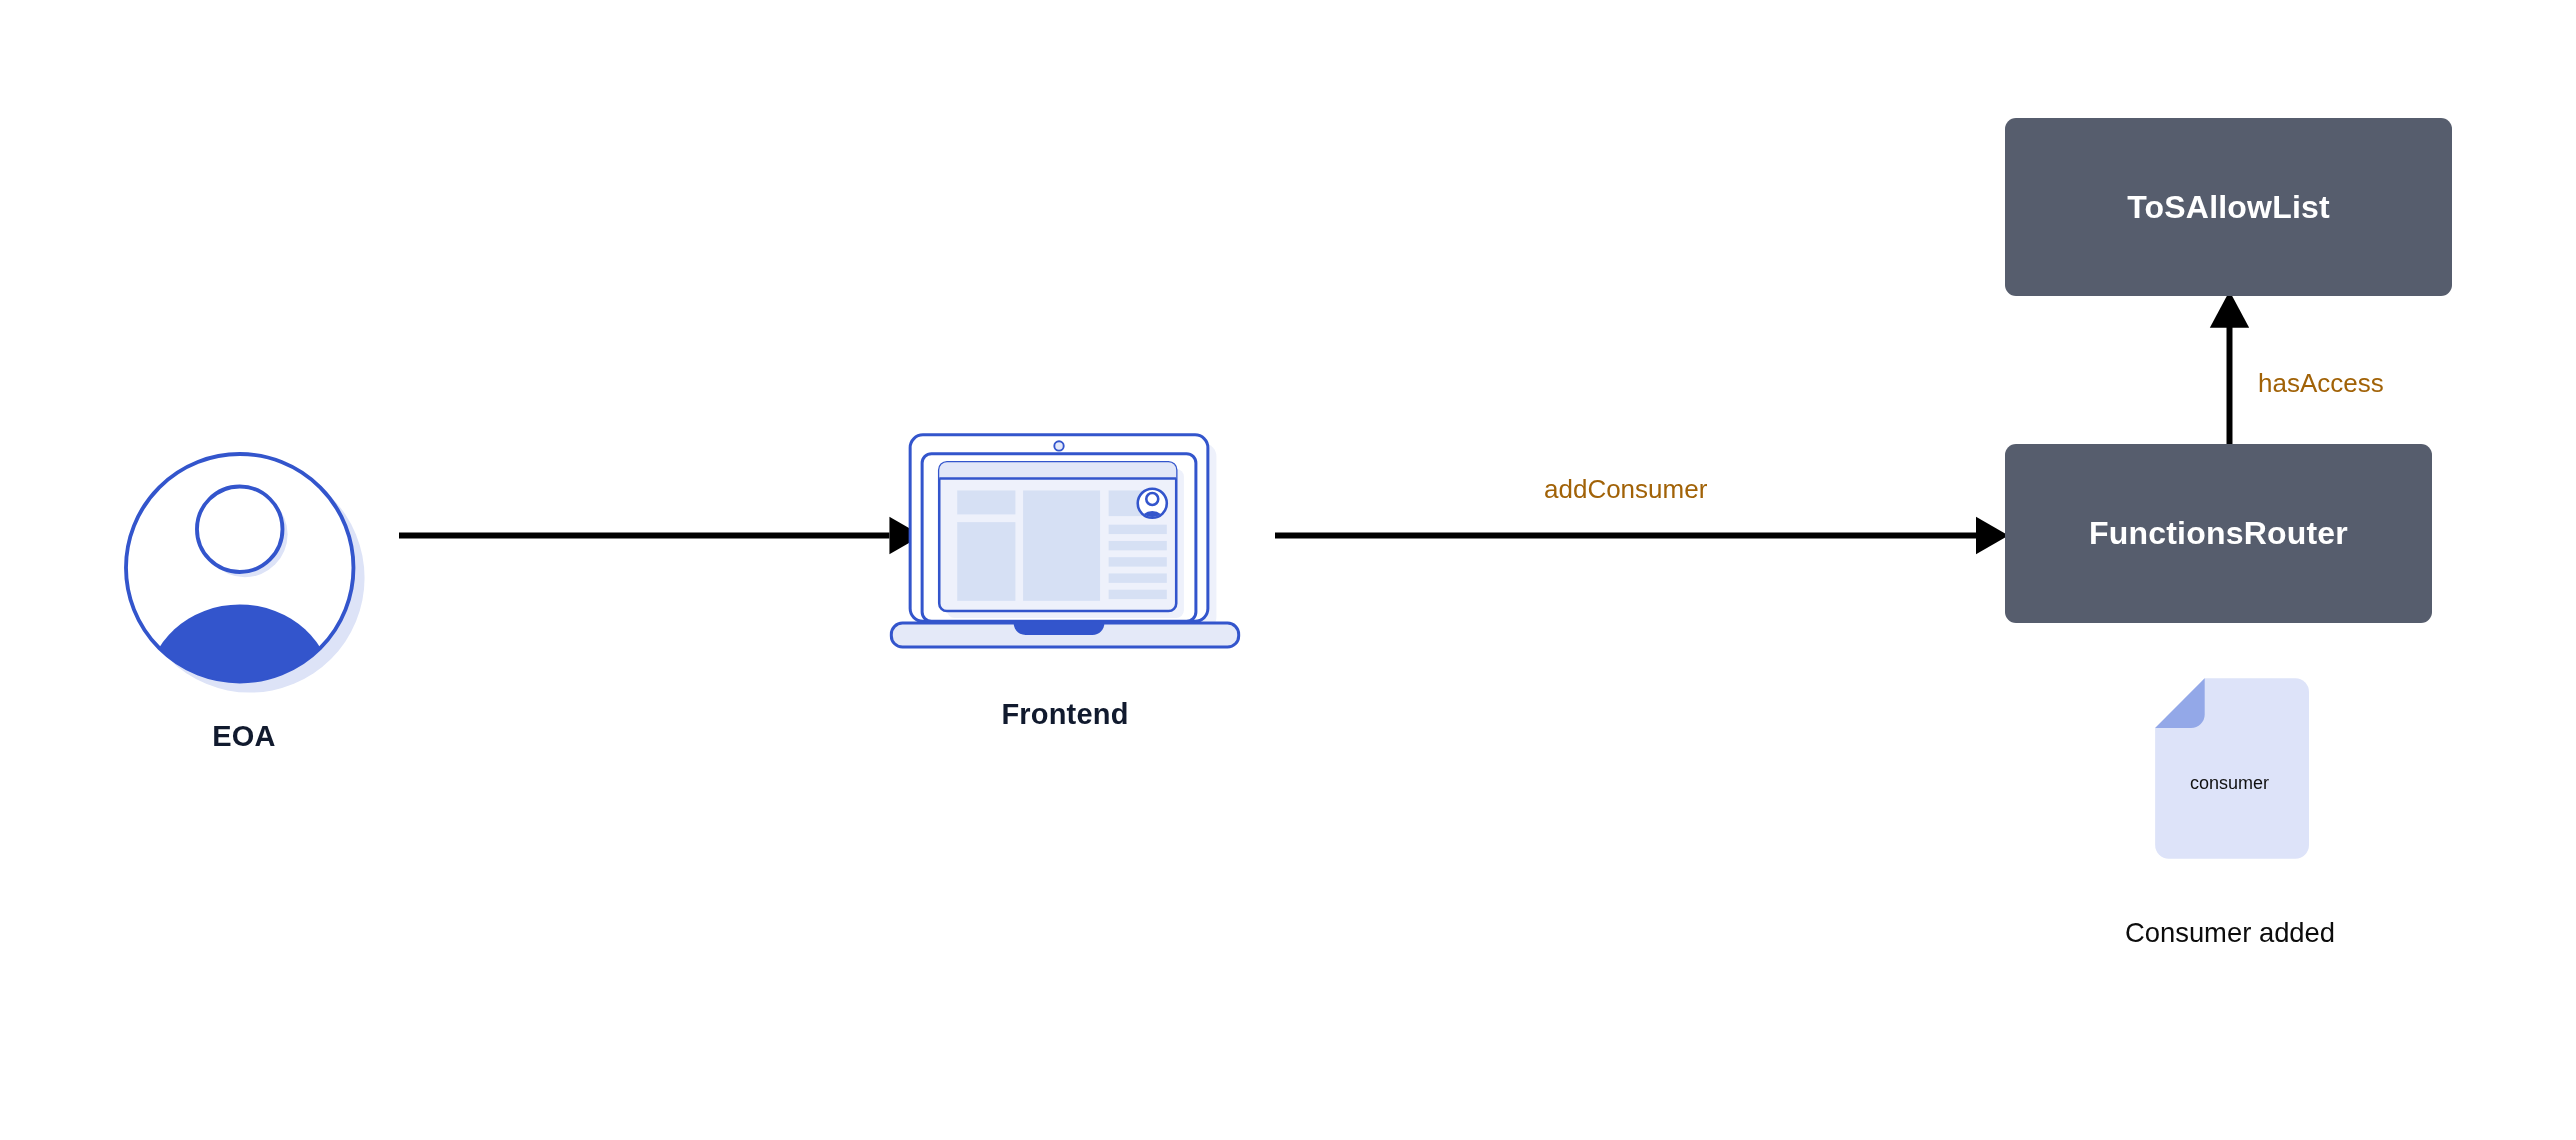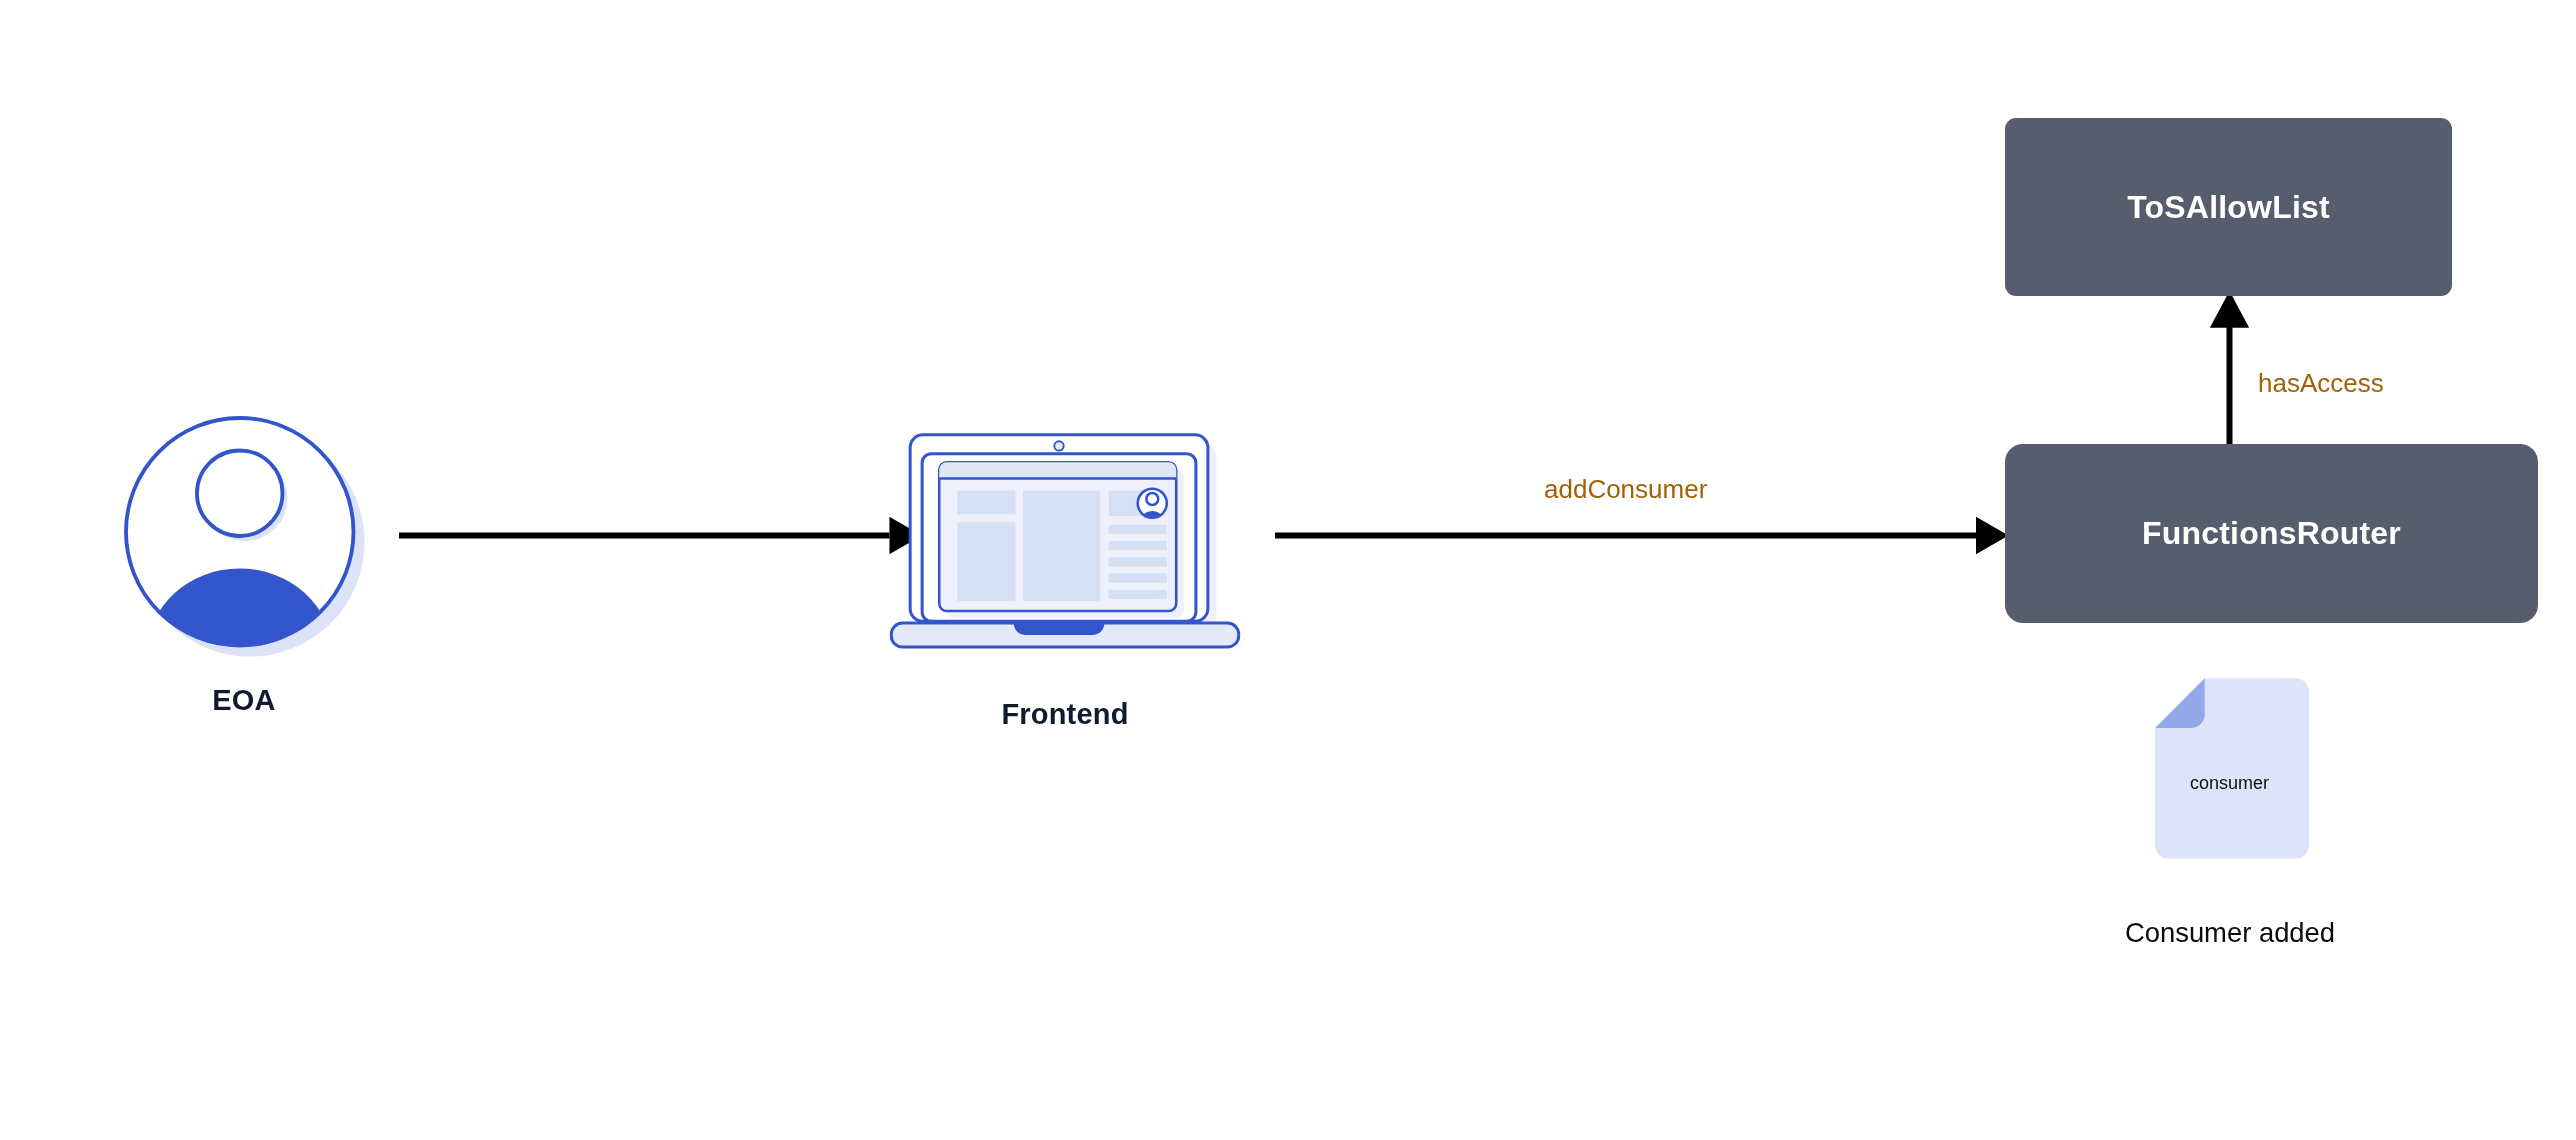--- a/index.html
+++ b/index.html
@@ -16,21 +16,21 @@
     width: 2576px;
     height: 1140px;
     background: #ffffff;
     overflow: hidden;
   }
   .node {
     position: absolute;
   }
 
   
-  #eoa-node { left: 120px; top: 412px; width: 257px; height: 343px; }
+  #eoa-node { left: 120px; top: 448px; width: 257px; height: 343px; }
   #eoa-avatar { position: absolute; left: 0; top: 0; width: 248px; height: 248px; }
   .actor-label {
     position: absolute;
     left: 0; top: 272px;
     width: 248px;
     text-align: center;
     font-size: 29px;
     font-weight: 700;
     letter-spacing: 0.2px;
     color: #111a2e;
@@ -59,21 +59,21 @@
     display: flex;
     align-items: center;
     justify-content: center;
     color: #ffffff;
     font-size: 32px;
     font-weight: 700;
     letter-spacing: 0.2px;
     text-align: right;
   }
   #tos-allowlist-box { left: 2005px; top: 118px; width: 447px; height: 178px; }
-  #functions-router-box { left: 2005px; top: 444px; width: 533px; height: 179px; border-radius: 18px; }
+  #functions-router-box { left: 2005px; top: 444px; width: 427px; height: 179px; }
 
   
   .arrow-svg { position: absolute; overflow: visible; }
   #arrow-eoa-frontend { left: 399px; top: 514px; width: 523px; height: 43px; }
   #arrow-frontend-router { left: 1275px; top: 514px; width: 737px; height: 43px; }
   #arrow-router-tos { left: 2208px; top: 291px; width: 43px; height: 159px; }
 
   .edge-label {
     position: absolute;
     font-size: 26px;

